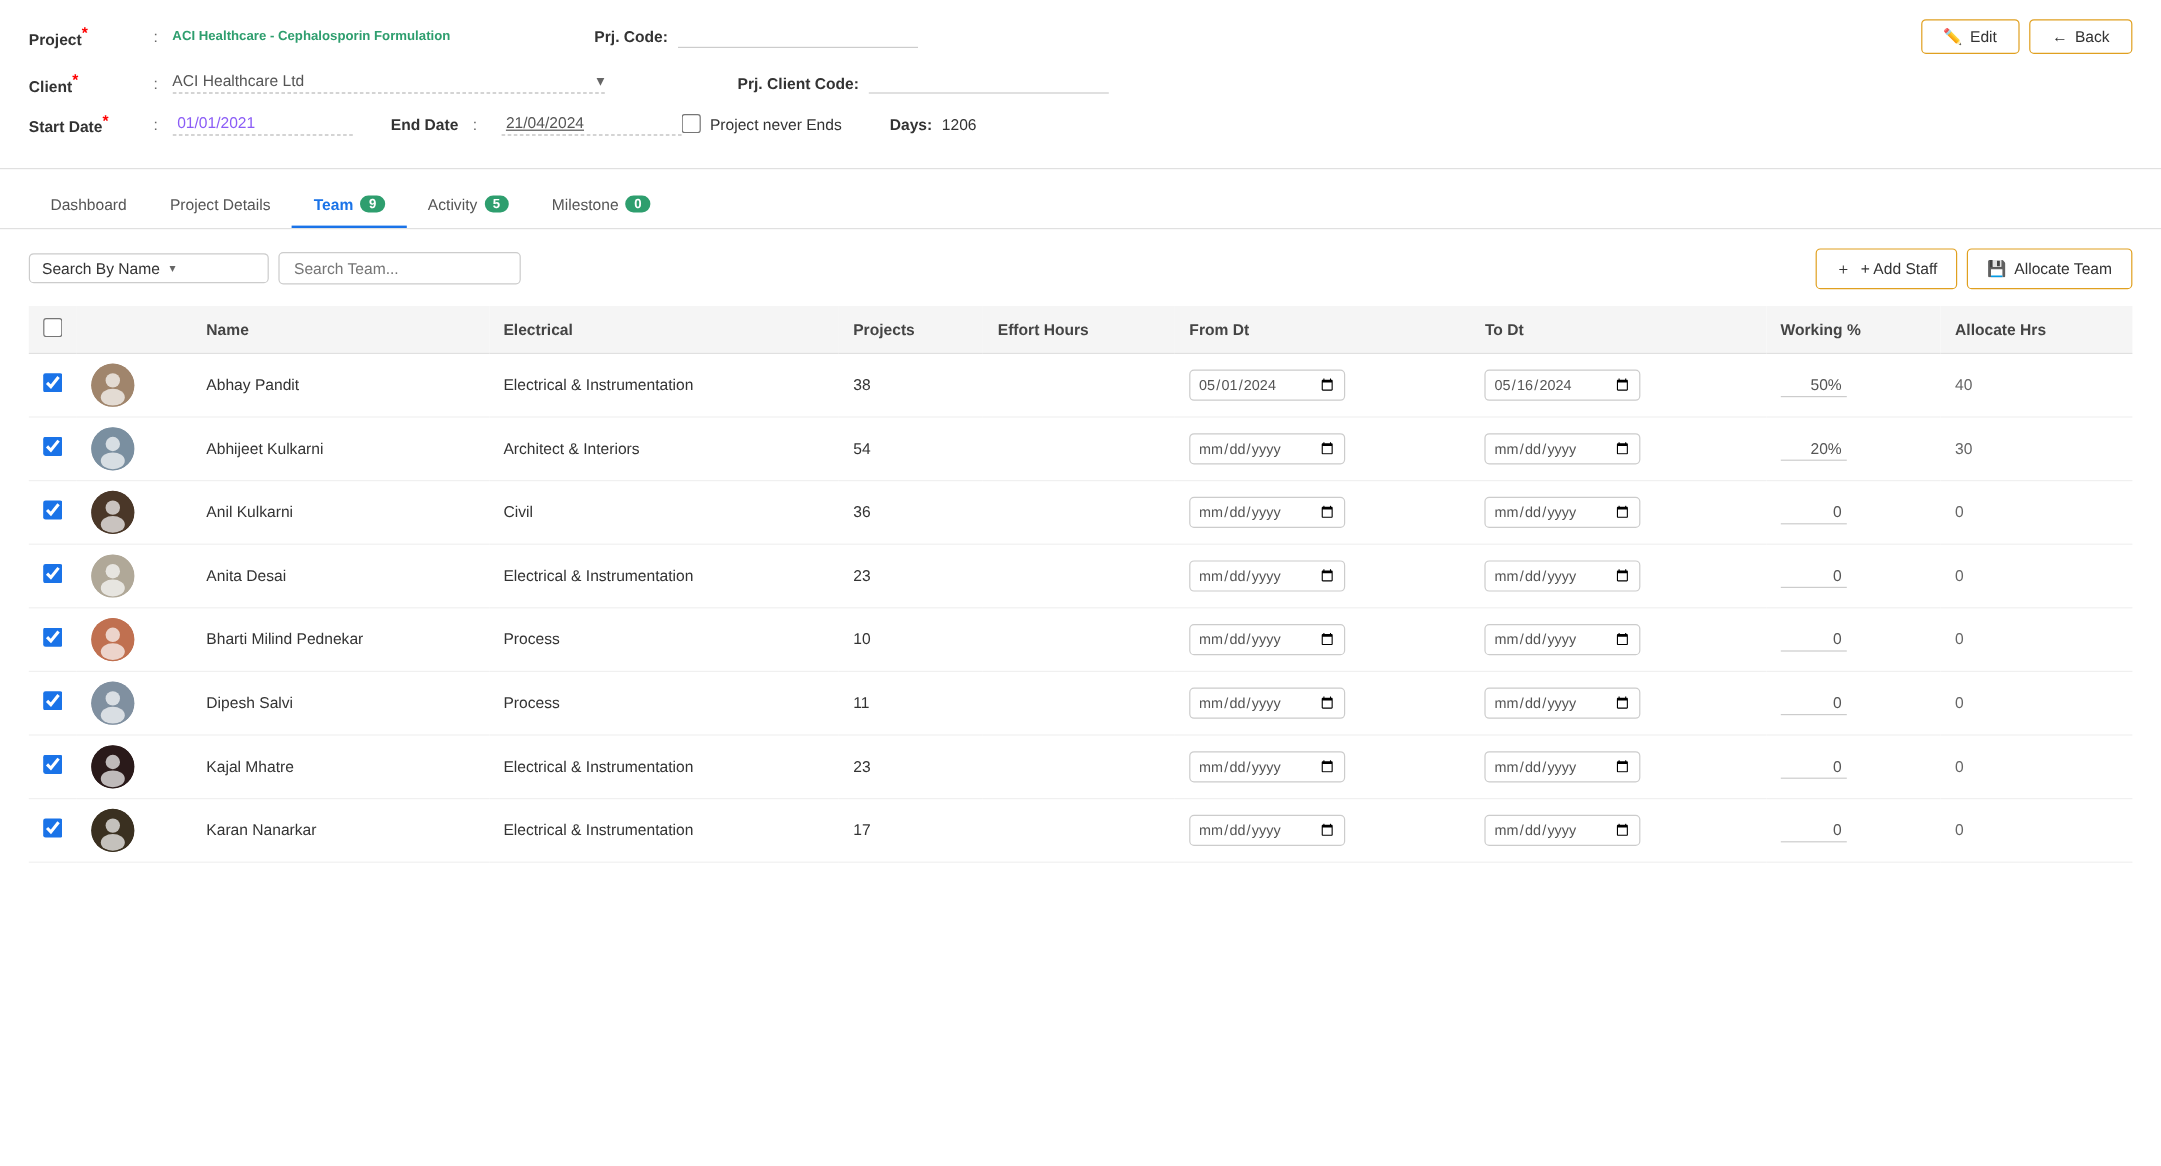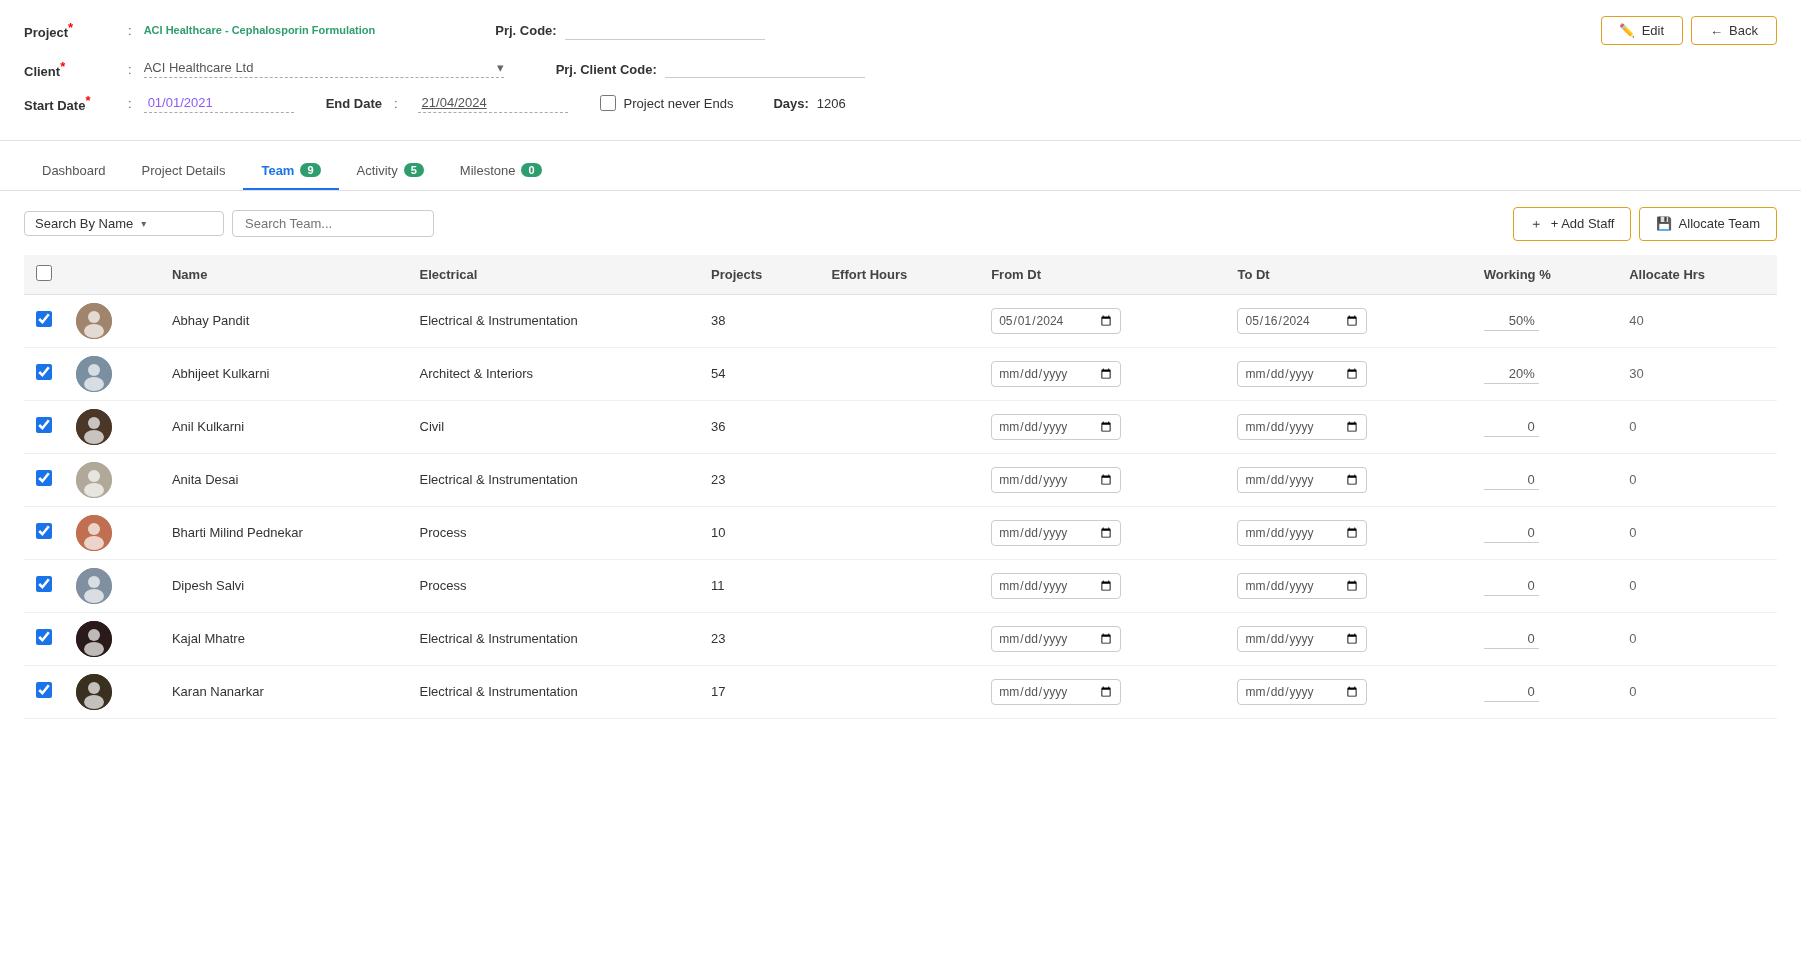--- a/index.html
+++ b/index.html
@@ -72,38 +72,38 @@
 
   <div class="form-row">
     <div class="field-item">
       <span class="form-label">Client<sup>*</sup></span>
       <span class="colon">:</span>
       <div style="display:flex; align-items:center; border-bottom:1px dashed #aaa; min-width:360px; padding-bottom:2px;">
         <span class="form-value-gray" style="flex:1;">ACI Healthcare Ltd</span>
         <span style="color:#666;">▾</span>
       </div>
     </div>
-    <div style="margin-left:52px; display:flex; align-items:center; gap:8px;">
+    <div style="margin-left:111px; display:flex; align-items:center; gap:8px;">
       <span class="form-label" style="width:auto; font-weight:600;">Prj. Client Code:</span>
       <span style="width:200px; border-bottom:1px solid #ccc; display:inline-block; min-height:18px;"></span>
     </div>
   </div>
 
   <div class="form-row" style="align-items:center;">
     <div class="field-item">
       <span class="form-label">Start Date<sup>*</sup></span>
       <span class="colon">:</span>
       <span style="border-bottom:1px dashed #aaa; min-width:150px; padding:2px 4px; color:#8b5cf6;">01/01/2021</span>
     </div>
     <div class="field-item" style="margin-left:32px;">
       <span class="form-label" style="width:auto;">End Date</span>
       <span class="colon" style="margin-left:8px;">:</span>
       <span style="border-bottom:1px dashed #aaa; min-width:150px; padding:2px 4px; color:#555; margin-left:8px;text-decoration:underline;">21/04/2024</span>
     </div>
-    <div class="field-item" style="margin-left:32px; gap:8px;">
+    <div class="field-item" style="gap:8px;">
       <input type="checkbox" style="">
       <span>Project never Ends</span>
     </div>
     <div class="field-item" style="margin-left:40px; gap:8px;">
       <span style="font-weight:600;text-align:center;">Days:</span>
       <span>1206</span>
     </div>
   </div>
 </div>
 

